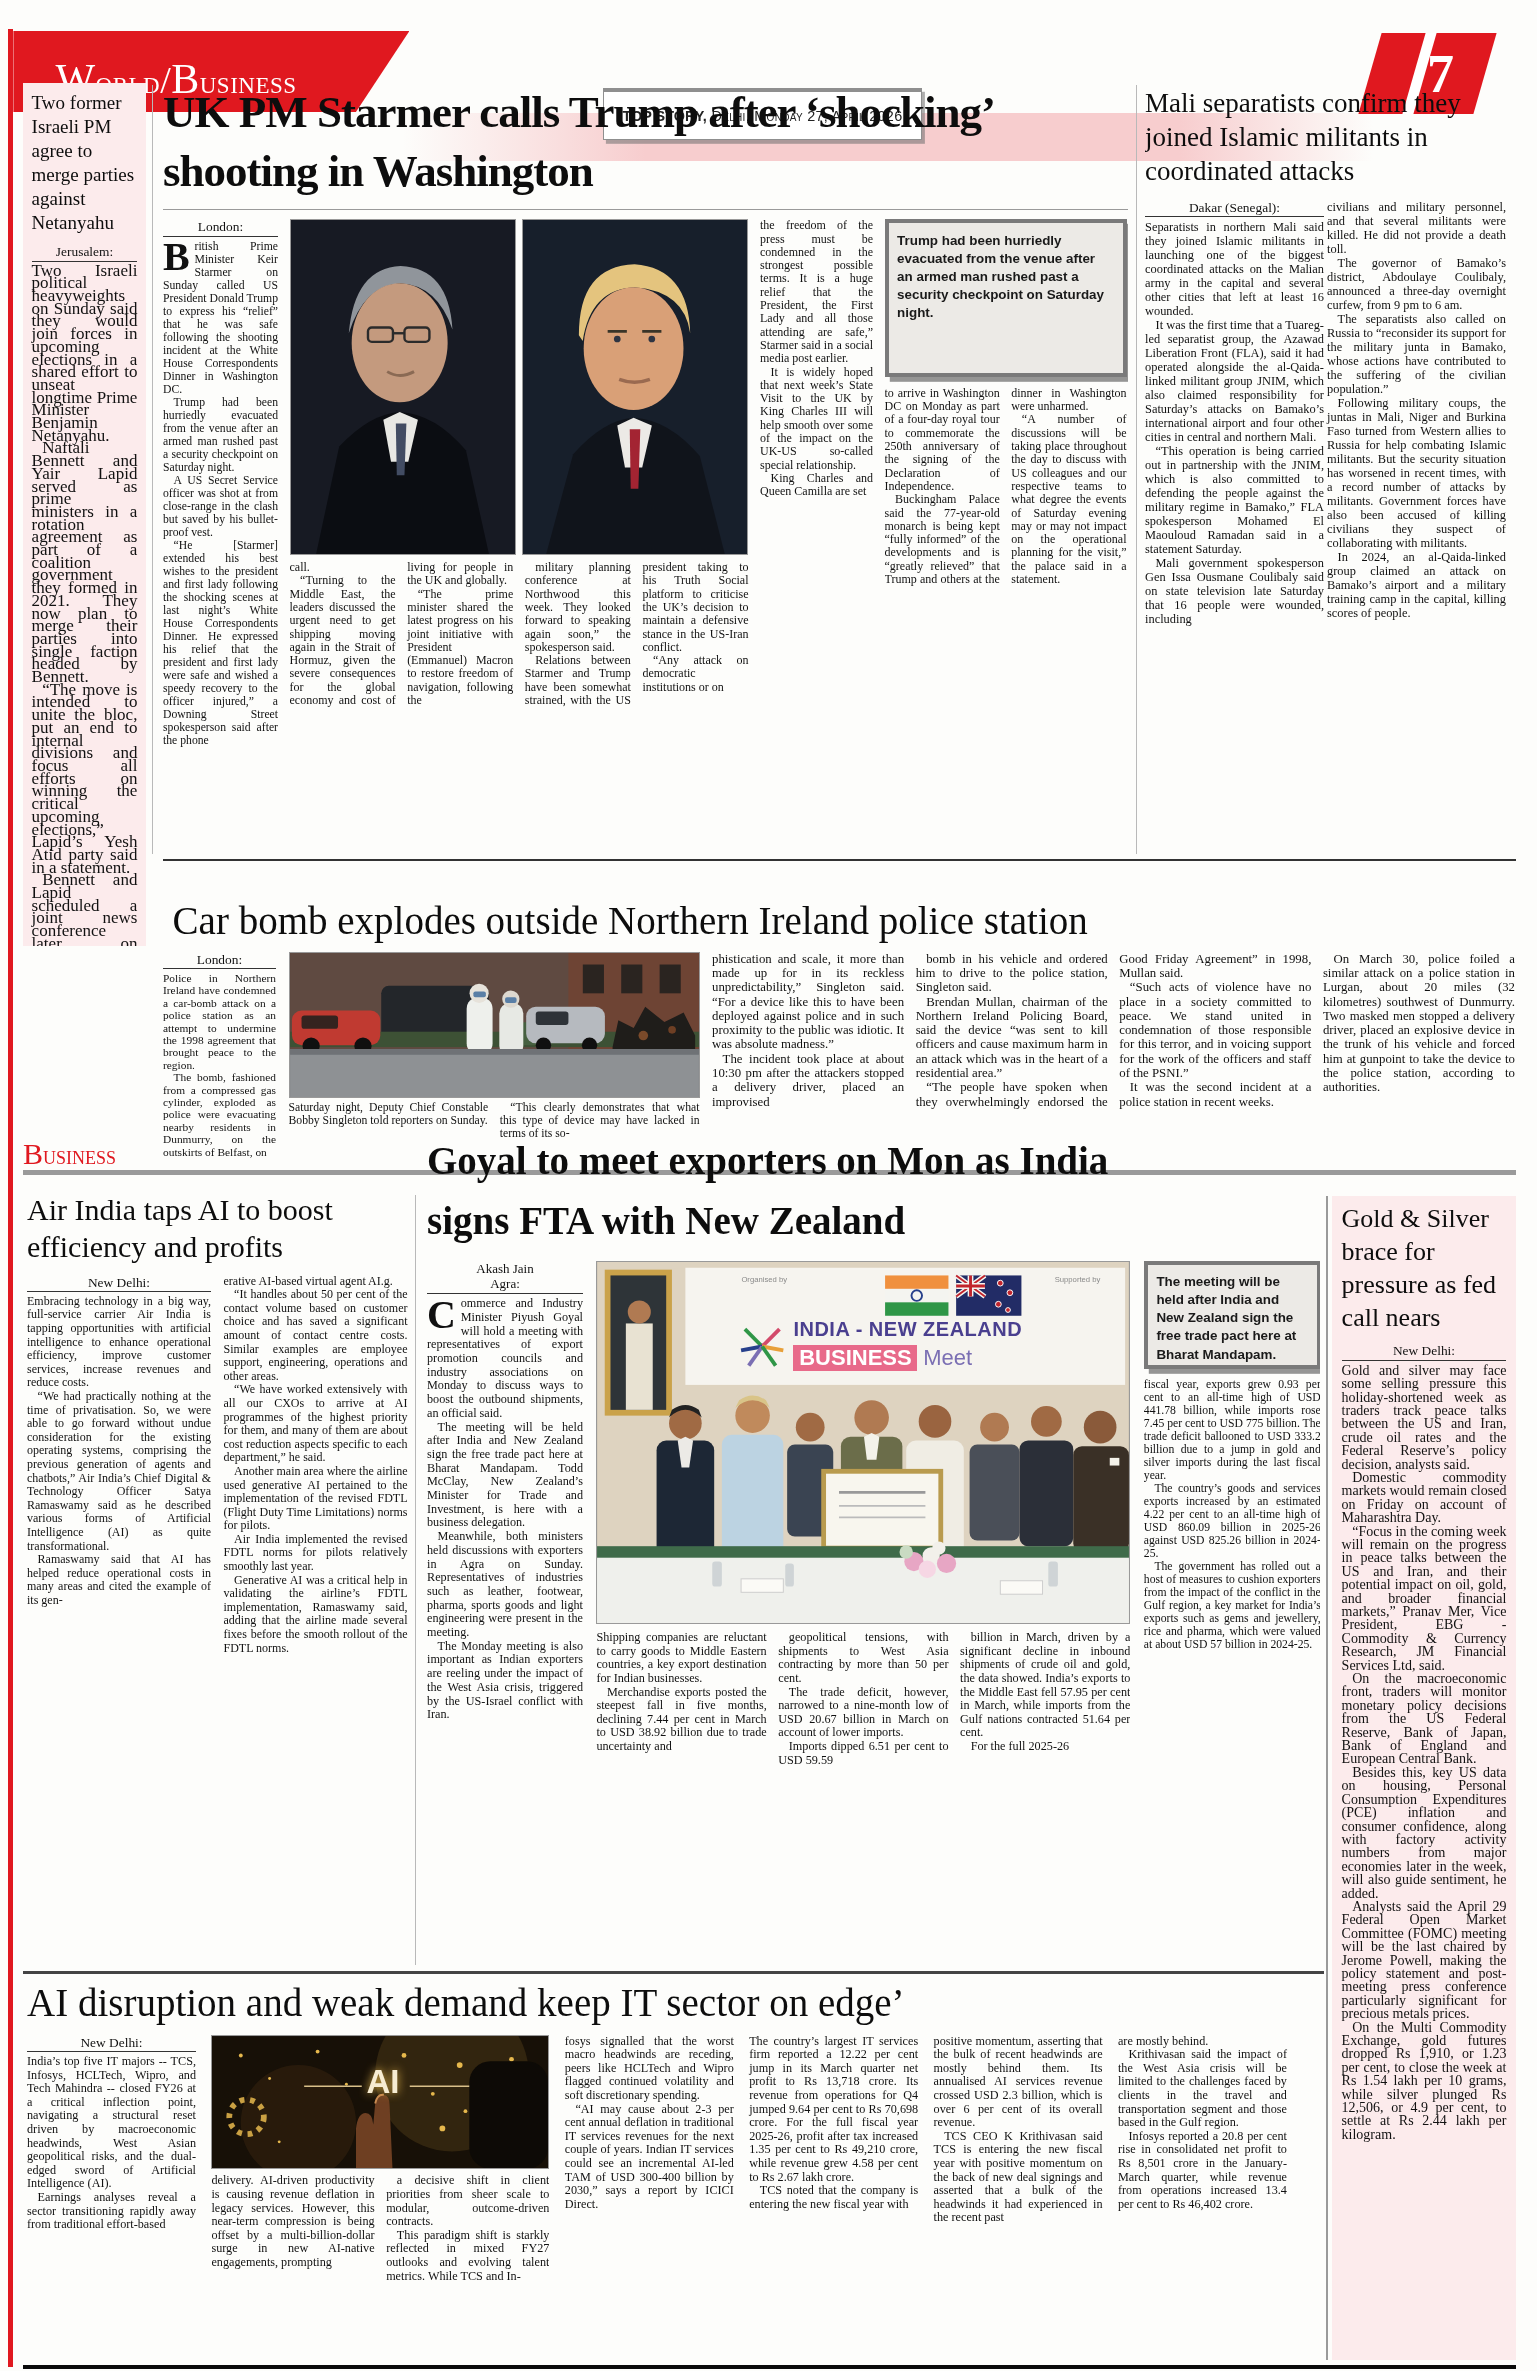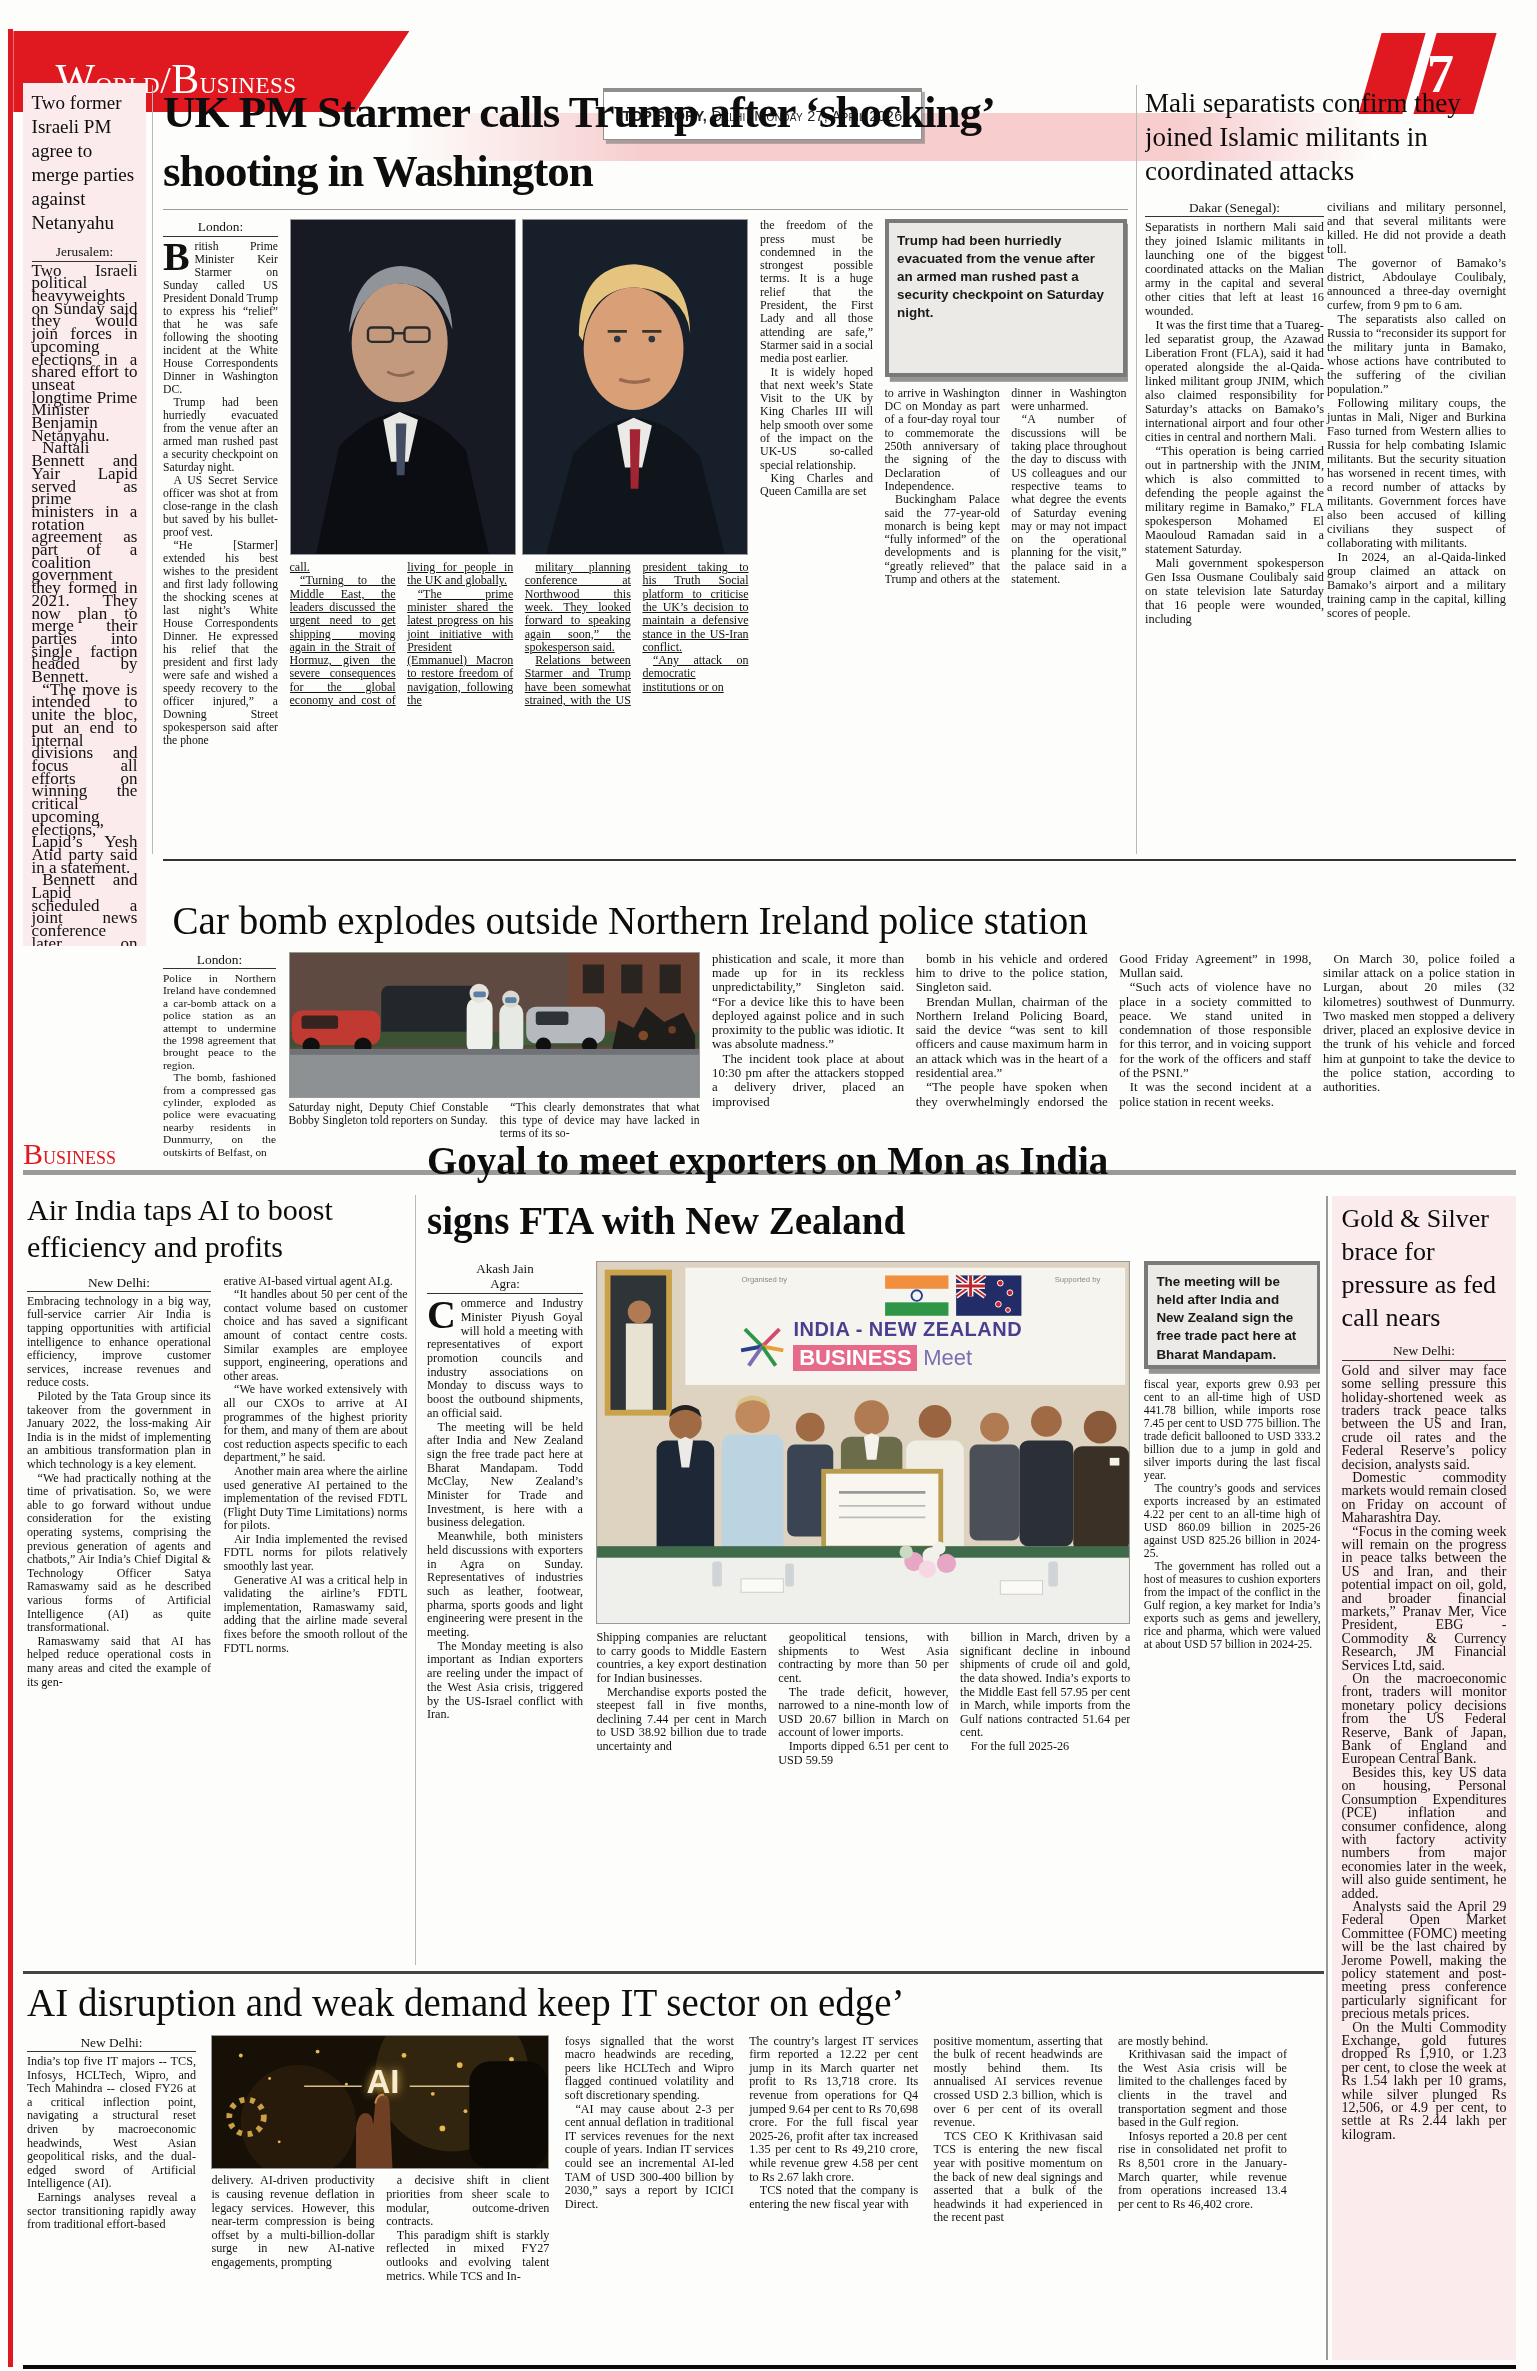--- a/index.html
+++ b/index.html
@@ -55,21 +55,21 @@
   .israel .a-title{font-size:19px;line-height:24px;margin-bottom:9.6px;}
   .israel .body{font-size:17px;line-height:12.7px;}
   
   .uk{left:163px;top:83px;width:965px;height:774px;overflow:hidden;}
   .uk .a-title{font-size:45px;line-height:59px;font-weight:700;letter-spacing:-1px;width:865px;}
   .uk-rule{border-top:1px solid #9a9a9a;margin-top:7.7px;}
   .uk-body{display:flex;gap:11.5px;margin-top:9.6px;height:615px;}
   .uk-c1{width:115px;flex:none;font-size:11.7px;line-height:13px;}
   .uk-mid{width:459px;flex:none;}
   .uk-photos{display:flex;gap:5.8px;}
-  .uk-under{margin-top:5.8px;height:263px;overflow:hidden;font-size:12px;line-height:13.3px;text-decoration:underline;}
+  .uk-under{margin-top:5.8px;height:263px;overflow:hidden;font-size:12px;line-height:13.3px;}
   .uk-c4{width:113px;flex:none;font-size:12px;line-height:13.3px;}
   .uk-right{width:242px;flex:none;}
   .uk-right .pullquote{height:158px;}
   .uk-right-under{margin-top:9.6px;height:437px;overflow:hidden;font-size:12px;line-height:13.3px;}
   
   .mali{left:1145px;top:86px;width:371px;height:769px;overflow:hidden;}
   .mali .a-title{font-size:27px;line-height:34px;}
   .mali-body{display:flex;gap:3px;margin-top:11.5px;}
   .mali-col{width:179px;flex:none;font-size:12.4px;line-height:14px;}
   
@@ -313,21 +313,20 @@
   <div class="abs biz-label"><span class="big">B</span><span class="sm">USINESS</span></div>
   <div class="abs hrule-thick" style="left:23px;top:1170px;width:1493px;"></div>
 
   <div class="abs airindia">
     <div class="a-title">Air India taps AI to boost efficiency and profits</div>
     <div class="ai-body">
       <div class="ai-col body">
         <div class="dateline">New Delhi:</div>
         <div>
             <p class="para first">Embracing technology in a big way, full-service carrier Air India is tapping opportunities with artificial intelligence to enhance operational efficiency, improve customer services, increase revenues and reduce costs.</p>
-            <p class="para">Piloted by the Tata Group since its takeover from the government in January 2022, the loss-making Air India is in the midst of implementing an ambitious transformation plan in which technology is a key element.</p>
             <p class="para">“We had practically nothing at the time of privatisation. So, we were able to go forward without undue consideration for the existing operating systems, comprising the previous generation of agents and chatbots,” Air India’s Chief Digital &amp; Technology Officer Satya Ramaswamy said as he described various forms of Artificial Intelligence (AI) as quite transformational.</p>
             <p class="para">Ramaswamy said that AI has helped reduce operational costs in many areas and cited the example of its gen-</p>
           </div>
       </div>
       <div class="ai-col body">
           <p class="para first">erative AI-based virtual agent AI.g.</p>
           <p class="para">“It handles about 50 per cent of the contact volume based on customer choice and has saved a significant amount of contact centre costs. Similar examples are employee support, engineering, operations and other areas.</p>
           <p class="para">“We have worked extensively with all our CXOs to arrive at AI programmes of the highest priority for them, and many of them are about cost reduction aspects specific to each department,” he said.</p>
           <p class="para">Another main area where the airline used generative AI pertained to the implementation of the revised FDTL (Flight Duty Time Limitations) norms for pilots.</p>
           <p class="para">Air India implemented the revised FDTL norms for pilots relatively smoothly last year.</p>

